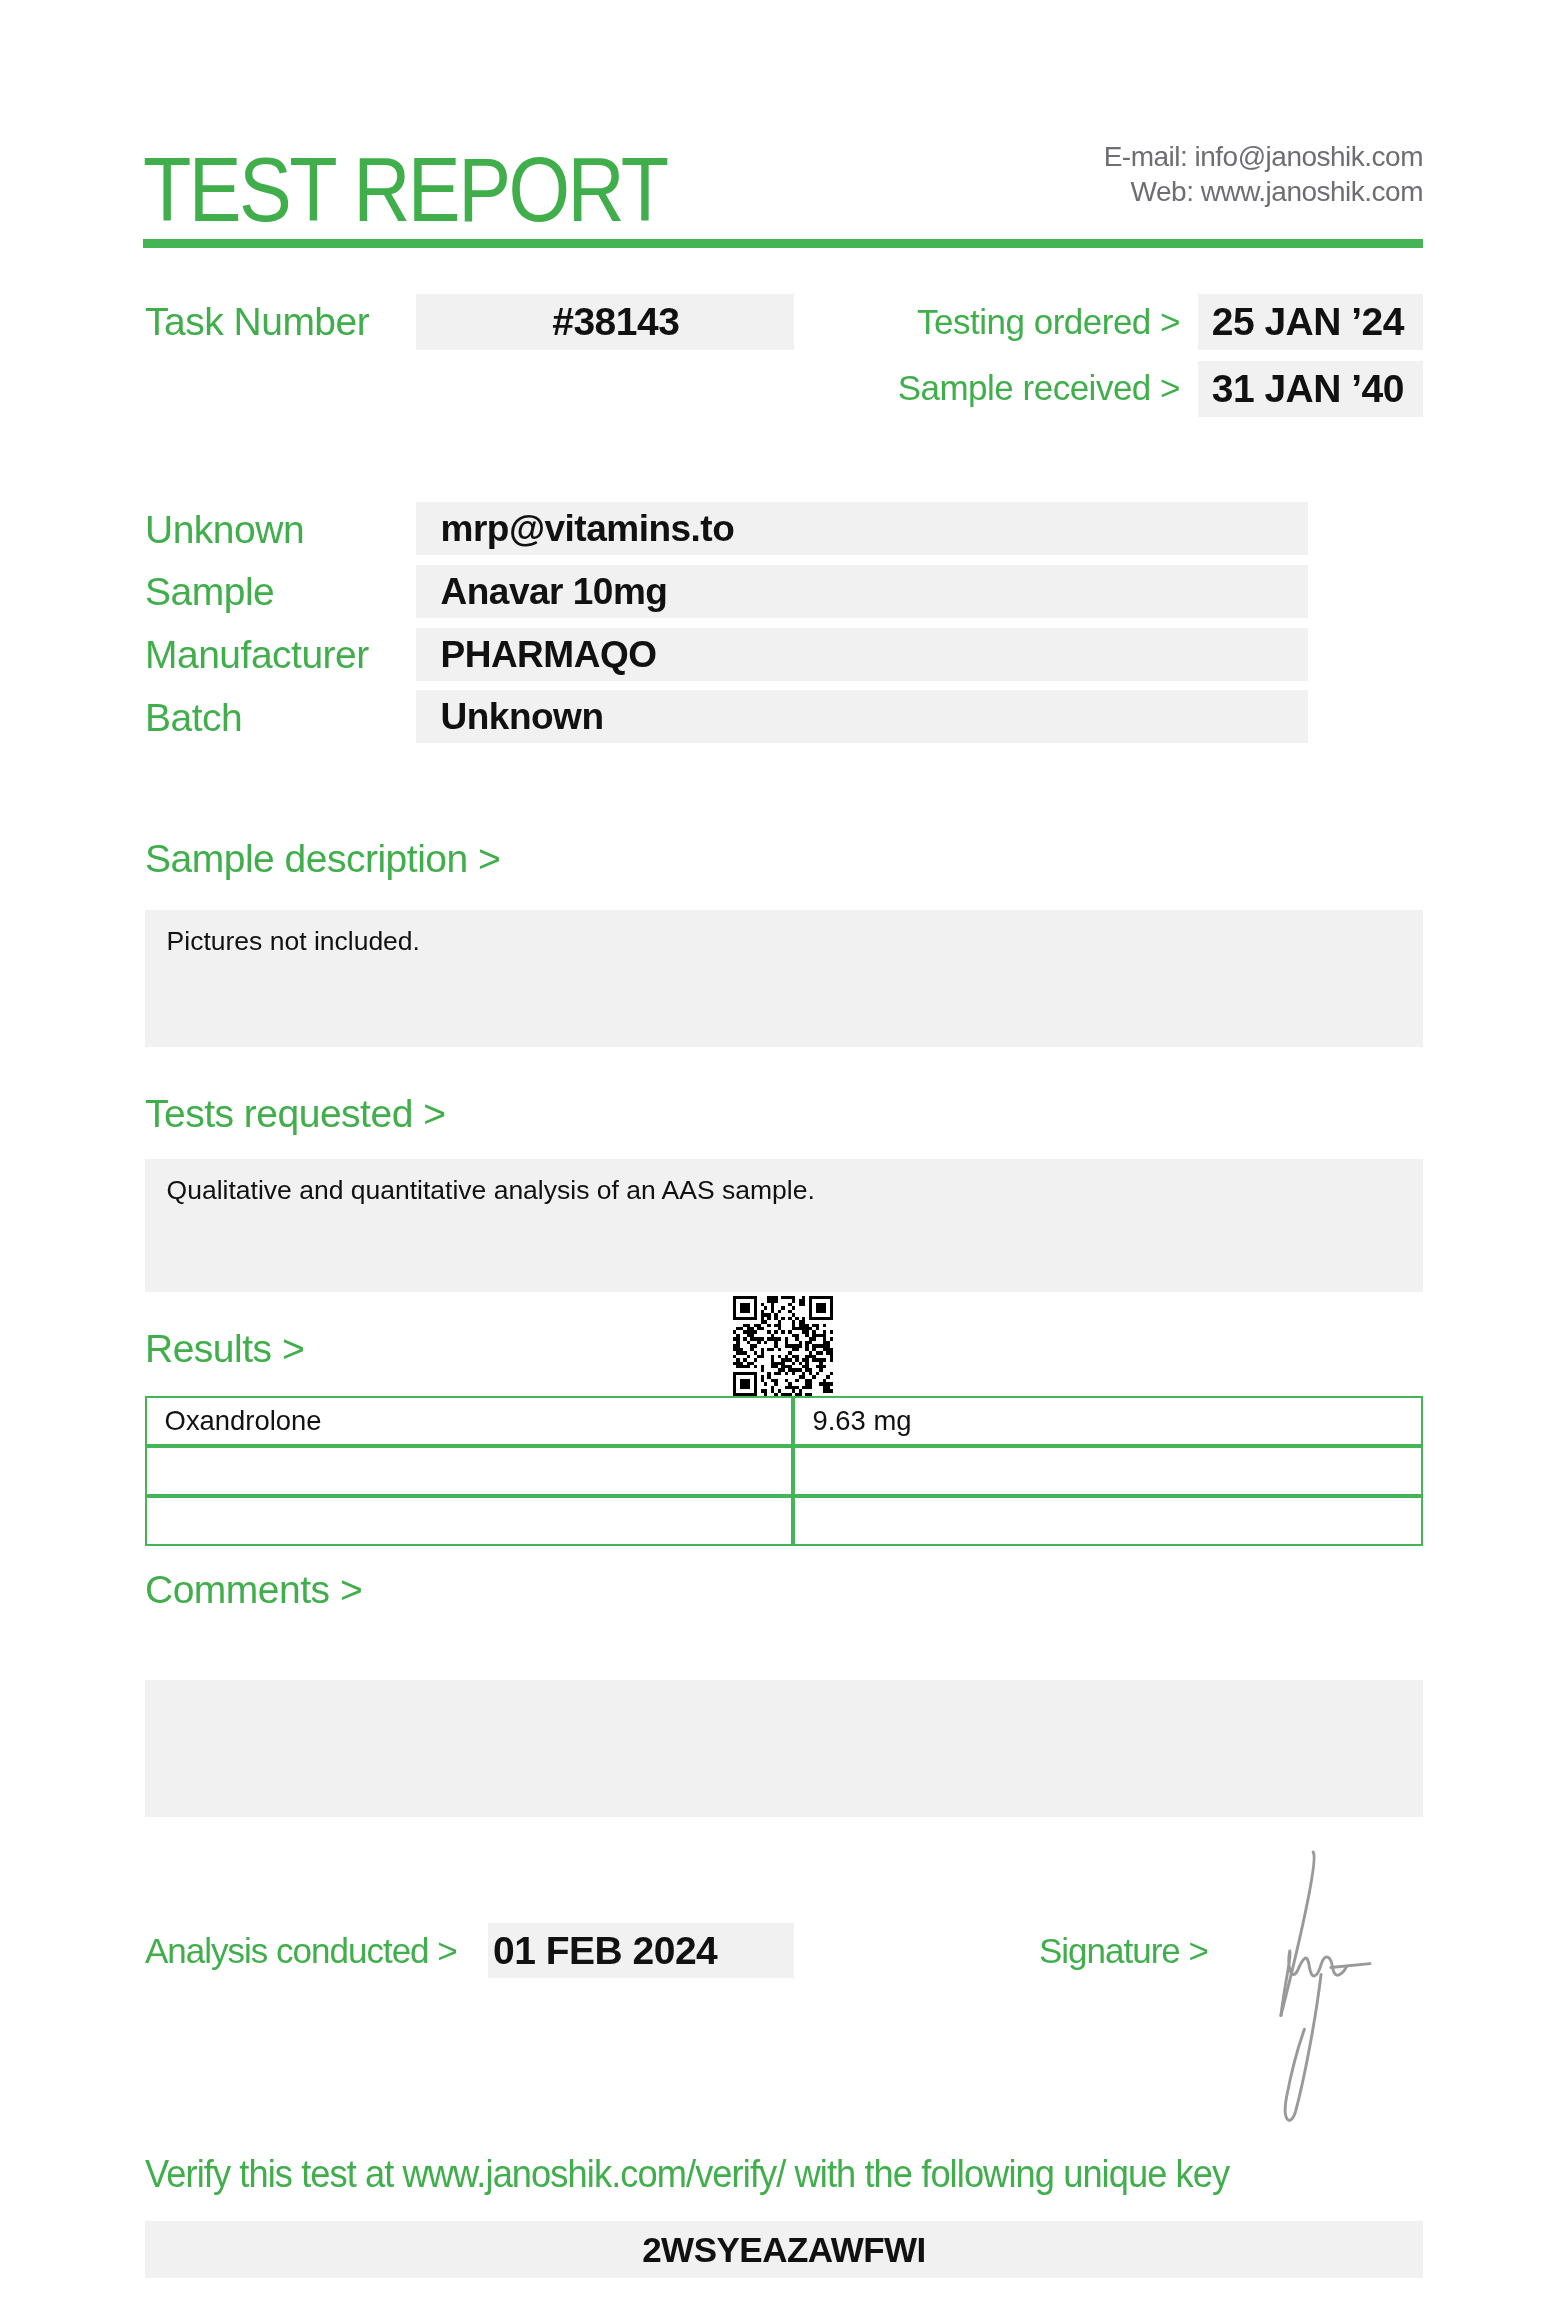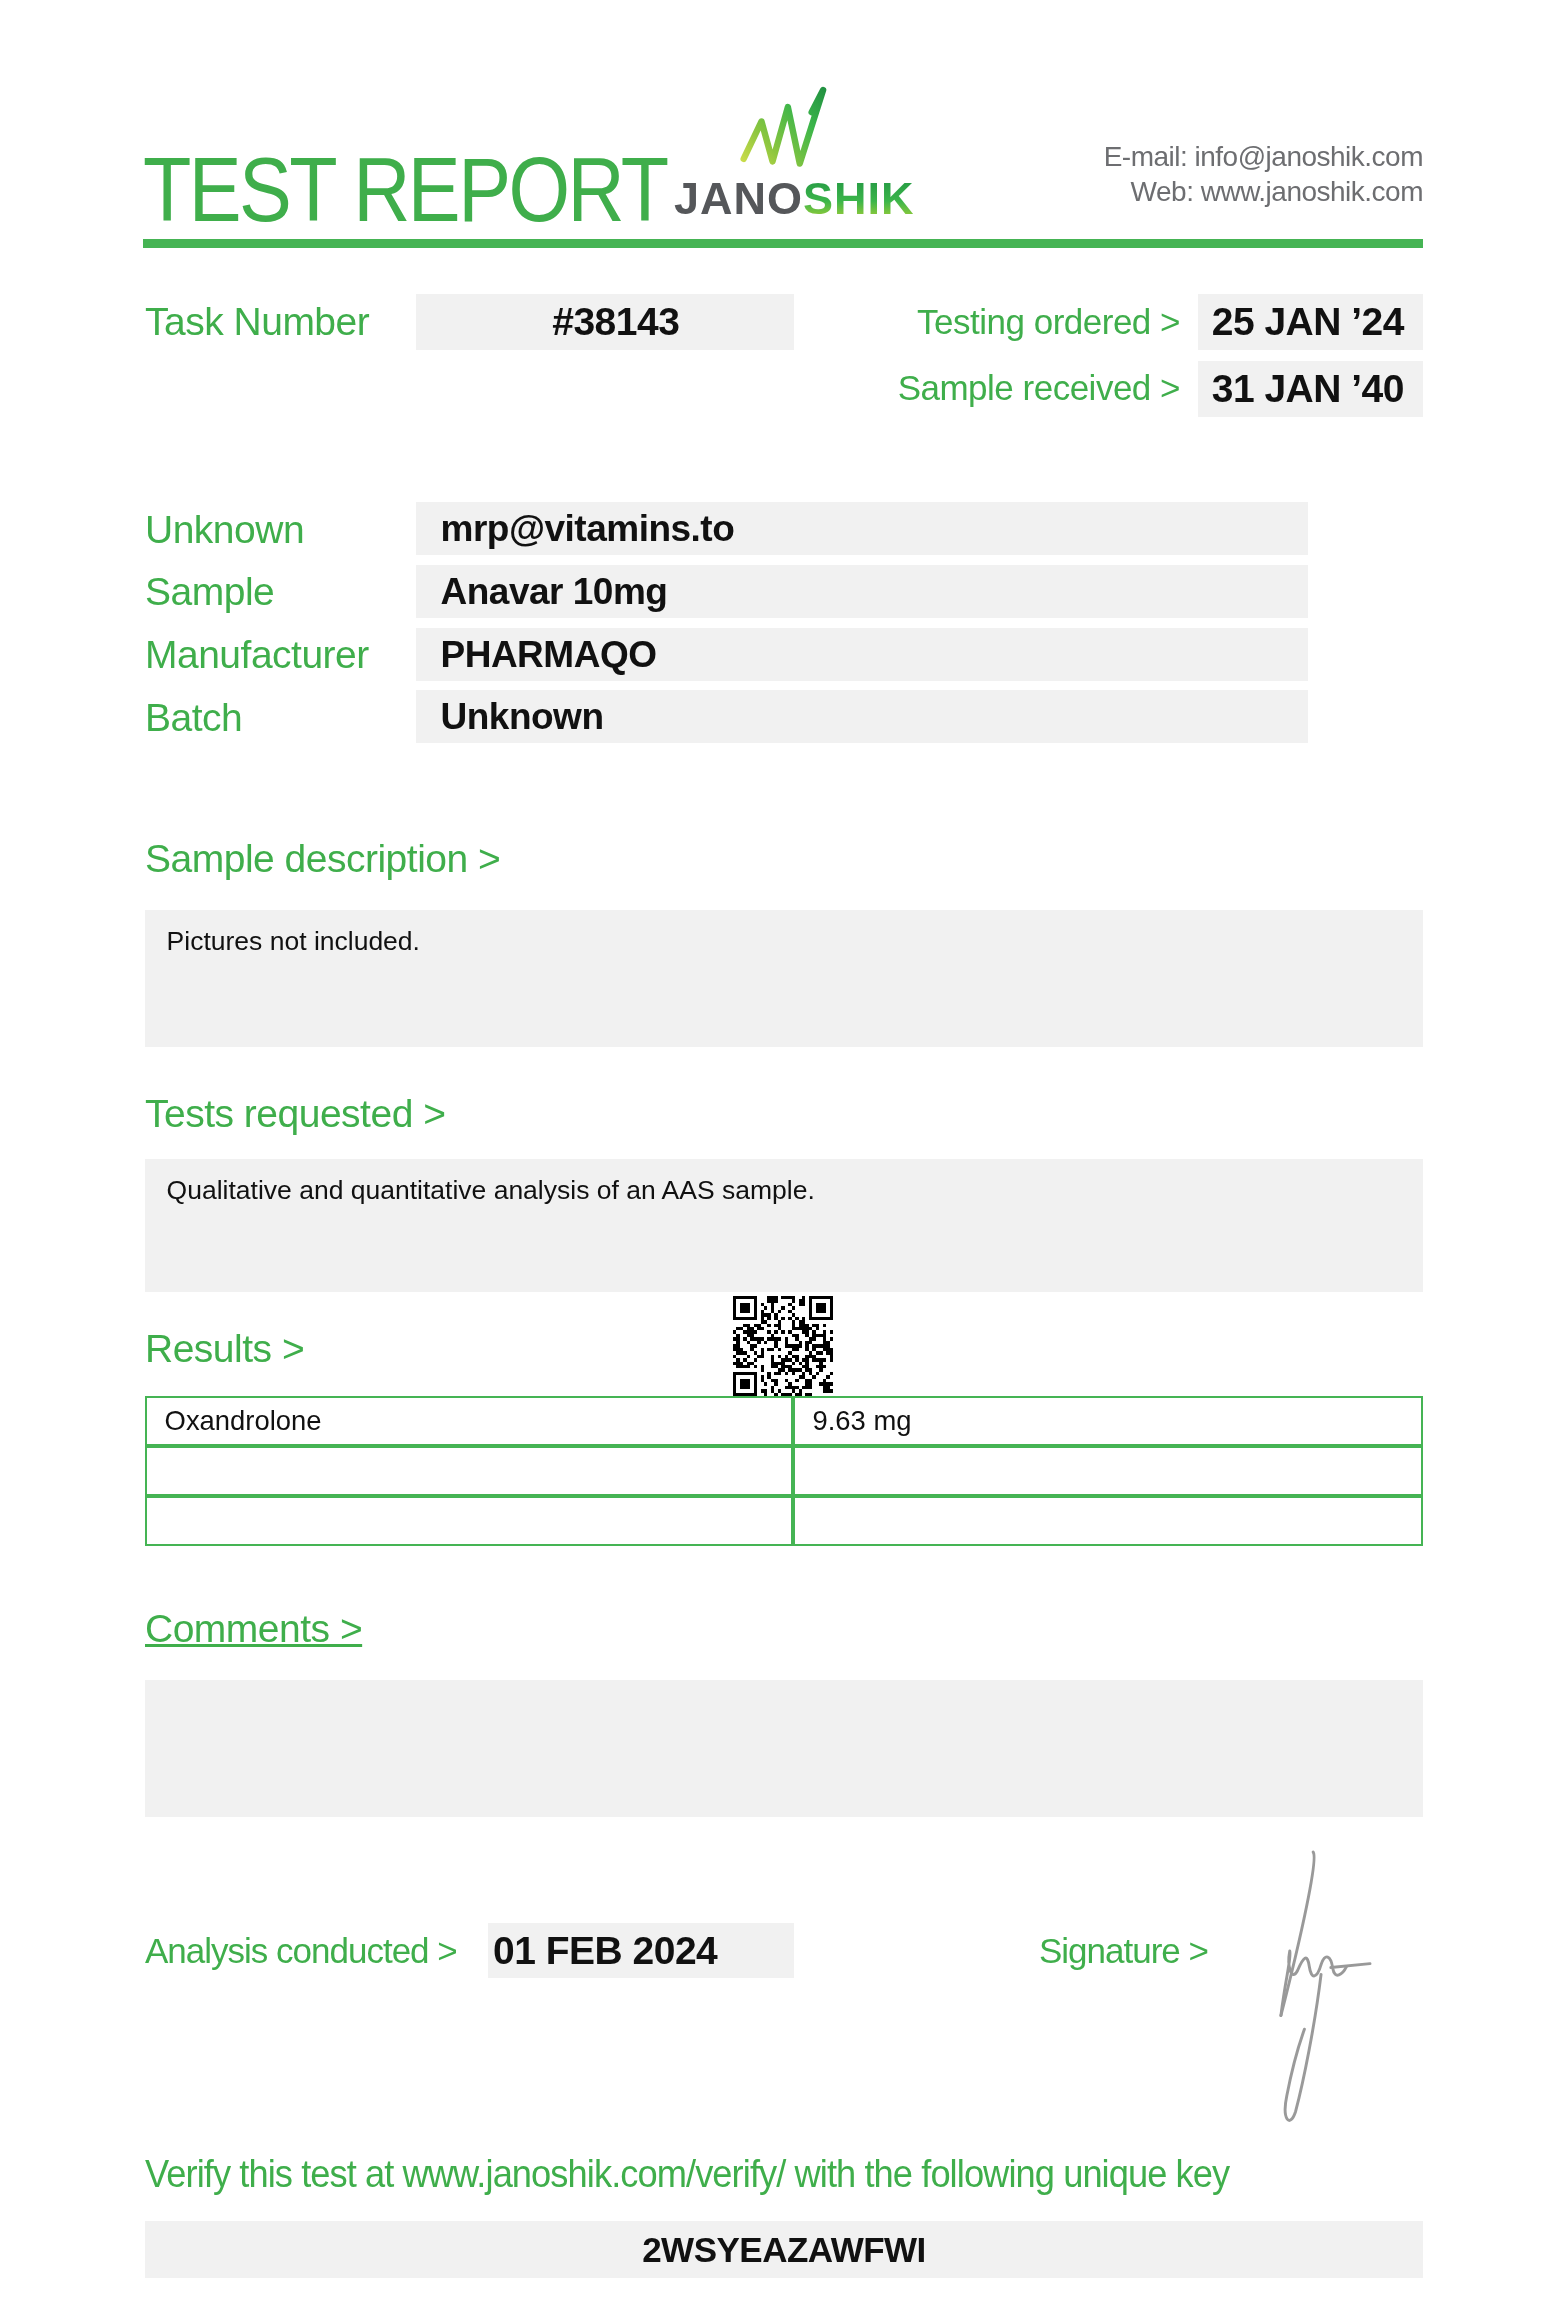--- a/index.html
+++ b/index.html
@@ -47,21 +47,21 @@
 
   
   .sec-heading{position:absolute;font-size:39px;}
   .sec-box{position:absolute;left:145px;width:1278px;background:var(--box);color:var(--ink);
            font-size:26.5px;letter-spacing:0;padding:13.7px 21.6px;line-height:1.3;}
   .h-desc{left:145px;top:839px;}
   .b-desc{top:910px;height:137px;}
   .h-tests{left:145px;top:1094px;}
   .b-tests{top:1159px;height:133px;}
   .h-results{left:145px;top:1329px;}
-  .h-comments{left:145px;top:1609px;text-decoration:underline;}
+  .h-comments{left:145px;top:1570px;}
   .b-comments{top:1680px;height:137px;}
 
   .qr{position:absolute;left:733px;top:1296px;width:100px;height:100px;}
 
   
   .results-table{position:absolute;left:145px;top:1396px;width:1278px;border-collapse:separate;border-spacing:0;}
   .results-table td{border:2.9px solid var(--green-border);height:50px;font-size:27.4px;color:var(--ink);
                     padding:0 0 0 17.6px;letter-spacing:0;background:#fff;vertical-align:middle;}
   .results-table td.c1{width:50.7%;}
   .results-table tr+tr td{border-top:2.9px solid var(--green-border);}
@@ -77,34 +77,20 @@
   .key-box{position:absolute;left:145px;top:2221px;width:1278px;height:57px;line-height:57px;background:var(--box);
            text-align:center;font-size:35px;font-weight:700;color:var(--ink);}
 </style>
 </head>
 <body>
 
 <div class="page">
 
   <div class="title">TEST REPORT</div>
 
-  <div class="logo">
-    <svg class="logo-icon" width="102" height="96" viewBox="0 0 240 220" fill="none">
-      <defs>
-        <linearGradient id="lg" x1="0" y1="220" x2="240" y2="0" gradientUnits="userSpaceOnUse">
-          <stop offset="0" stop-color="#e0e44e"></stop>
-          <stop offset="0.3" stop-color="#8dc63f"></stop>
-          <stop offset="0.62" stop-color="#3bb54a"></stop>
-          <stop offset="1" stop-color="#157f3d"></stop>
-        </linearGradient>
-      </defs>
-      <path d="M 18 192 L 60 104 L 86 198 L 122 70 L 150 203 L 205 30 L 178 82" stroke="url(#lg)" stroke-width="15" stroke-linecap="round" stroke-linejoin="round"></path>
-    </svg>
-    <div class="logo-word"><span>JANO</span><span class="shik">SHIK</span></div>
-  </div>
 
   <div class="contact">
     <div>E-mail: info@janoshik.com</div>
     <div>Web: www.janoshik.com</div>
   </div>
 
   <div class="divider"></div>
 
   <div class="glabel task-label">Task Number</div>
   <div class="vbox task-box">#38143</div>

